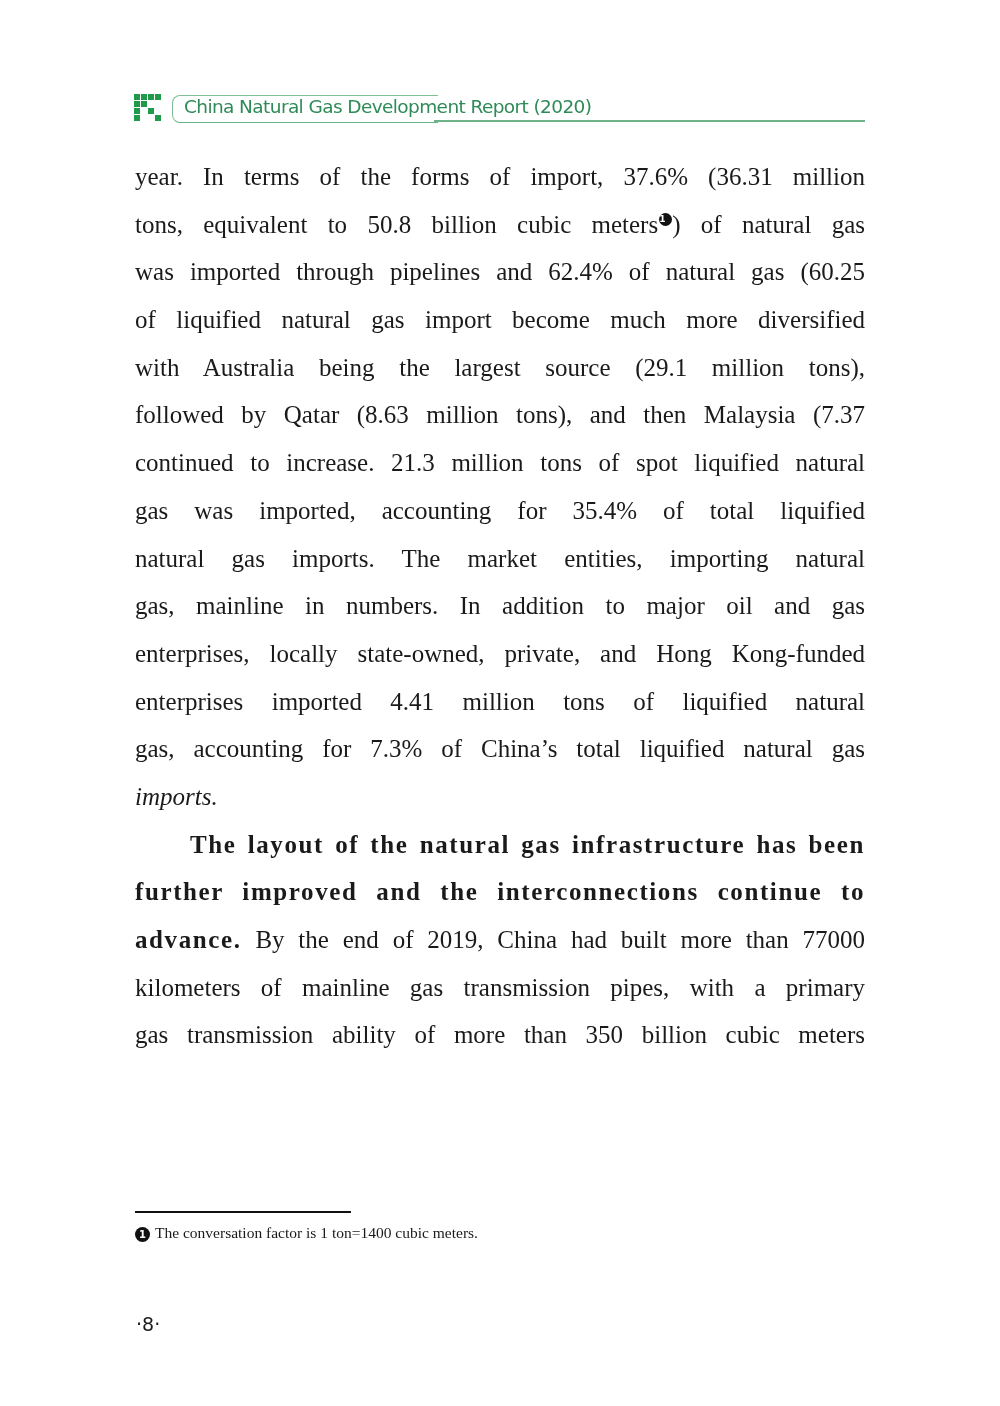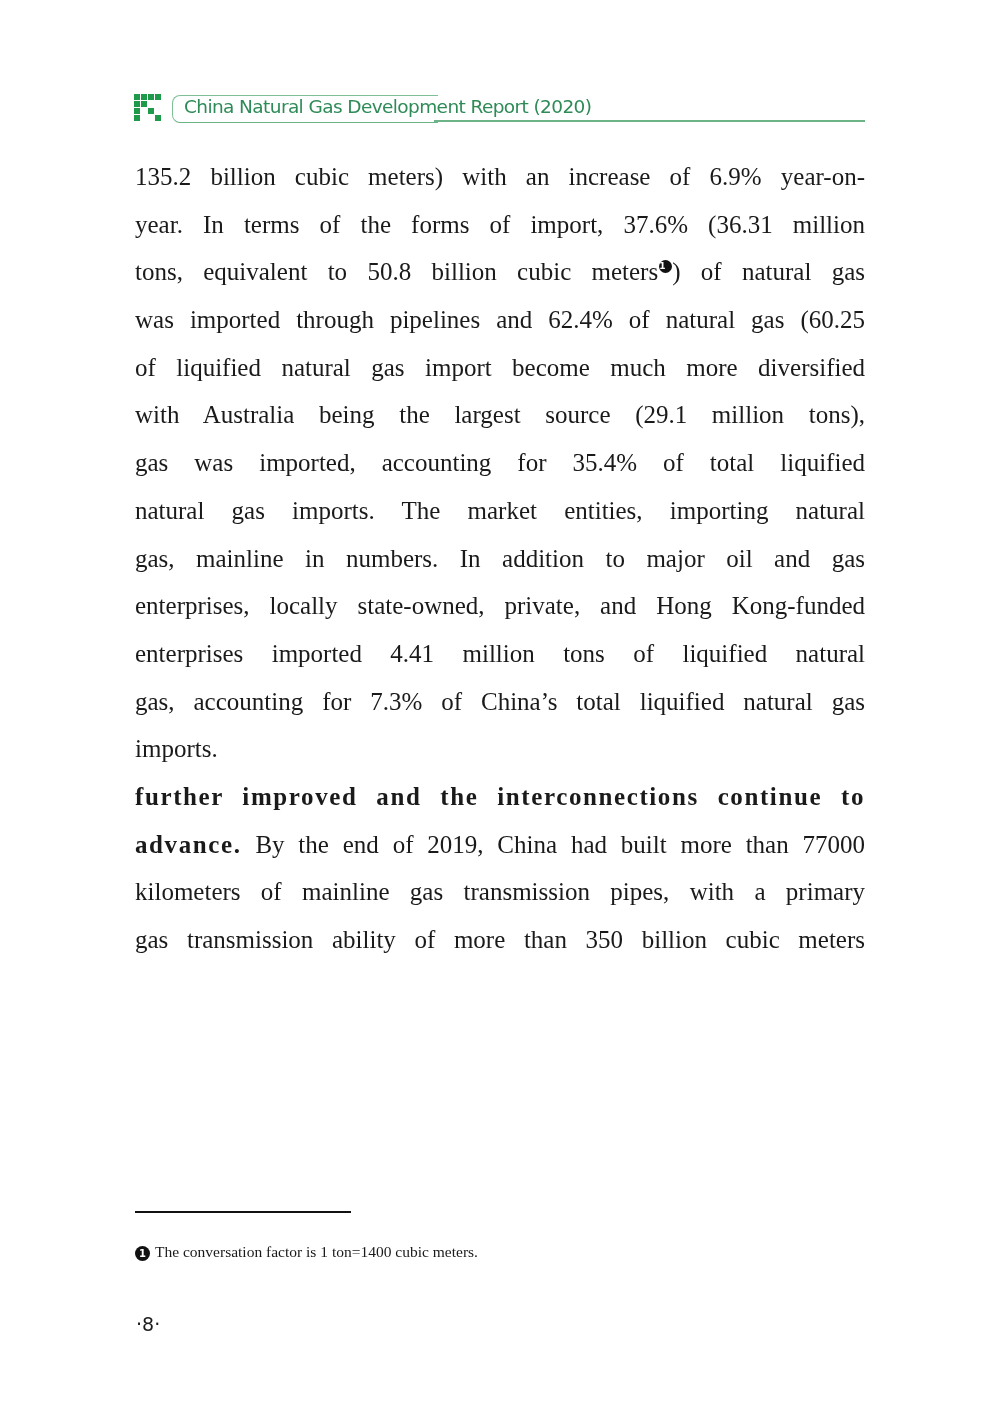--- a/index.html
+++ b/index.html
@@ -23,35 +23,35 @@
       letter-spacing: -0.6px; white-space: nowrap;
     }
 
     
     .body-text {
       position: absolute; left: 135px; top: 153px; width: 730px;
       font-family: "Liberation Serif", serif; font-size: 25px; color: #1a1a1a;
       line-height: 47.7px;
     }
     .line { display: block; height: 47.7px; white-space: nowrap; text-align: justify; text-align-last: justify; }
-    .line.last { text-align-last: left; }
+    .line.last { text-align-last: left; font-style: italic; }
     .line.indent { padding-left: 55px; }
     .bold { font-weight: bold; letter-spacing: 1.6px; }
     .fnref {
       display: inline-block; width: 13px; height: 13px; border-radius: 50%;
       background: #111; color: #fff; font-family: "DejaVu Sans", sans-serif;
       font-size: 9px; line-height: 13px; text-align: center; font-weight: bold;
       vertical-align: 11px; margin-left: 1px;
     }
 
     
     .fn-rule { position: absolute; left: 135px; top: 1211px; width: 216px; height: 0; border-top: 2px solid #111; }
     .footnote {
       position: absolute; left: 135px; top: 1224px;
-      font-family: "Liberation Serif", serif; font-size: 15.5px; color: #1a1a1a; white-space: nowrap; margin-top: 19px;
+      font-family: "Liberation Serif", serif; font-size: 15.5px; color: #1a1a1a; white-space: nowrap;
     }
     .fn-marker {
       display: inline-block; width: 15px; height: 15px; border-radius: 50%;
       background: #111; color: #fff; font-family: "DejaVu Sans", sans-serif;
       font-size: 10px; line-height: 15px; text-align: center; font-weight: bold;
       vertical-align: 0px; margin-right: 5px;
     }
 
     
     .page-number {
@@ -76,34 +76,36 @@
         <i style="left:14px;top:14px"></i>
       <i style="left:0;top:21px"></i>
         <i style="left:21px;top:21px"></i>
     </div>
     <div class="header-frame"></div>
     <div class="header-rule"></div>
     <div class="header-title">China Natural Gas Development Report (2020)</div>
   </div>
 
   <div class="body-text">
-    <span class="line">135.2 billion cubic meters) with an increase of 6.9% year-on-</span>
     <span class="line">year. In terms of the forms of import, 37.6% (36.31 million</span>
     <span class="line"><span>tons, equivalent to 50.8 billion cubic meters</span><span class="fnref">1</span><span>) of natural gas</span></span>
     <span class="line">was imported through pipelines and 62.4% of natural gas (60.25</span>
     <span class="line">of liquified natural gas import become much more diversified</span>
     <span class="line">with Australia being the largest source (29.1 million tons),</span>
+    <span class="line">followed by Qatar (8.63 million tons), and then Malaysia (7.37</span>
+    <span class="line">continued to increase. 21.3 million tons of spot liquified natural</span>
     <span class="line">gas was imported, accounting for 35.4% of total liquified</span>
     <span class="line">natural gas imports. The market entities, importing natural</span>
     <span class="line">gas, mainline in numbers. In addition to major oil and gas</span>
     <span class="line">enterprises, locally state-owned, private, and Hong Kong-funded</span>
     <span class="line">enterprises imported 4.41 million tons of liquified natural</span>
     <span class="line">gas, accounting for 7.3% of China’s total liquified natural gas</span>
     <span class="line last">imports.</span>
 
+    <span class="line indent bold">The layout of the natural gas infrastructure has been</span>
     <span class="line bold">further improved and the interconnections continue to</span>
     <span class="line"><span class="bold">advance.</span><span> By the end of 2019, China had built more than 77000</span></span>
     <span class="line">kilometers of mainline gas transmission pipes, with a primary</span>
     <span class="line">gas transmission ability of more than 350 billion cubic meters</span>
   </div>
 
   <div class="fn-rule"></div>
   <div class="footnote">
     <span class="fn-marker">1</span><span>The conversation factor is 1 ton=1400 cubic meters.</span>
   </div>

